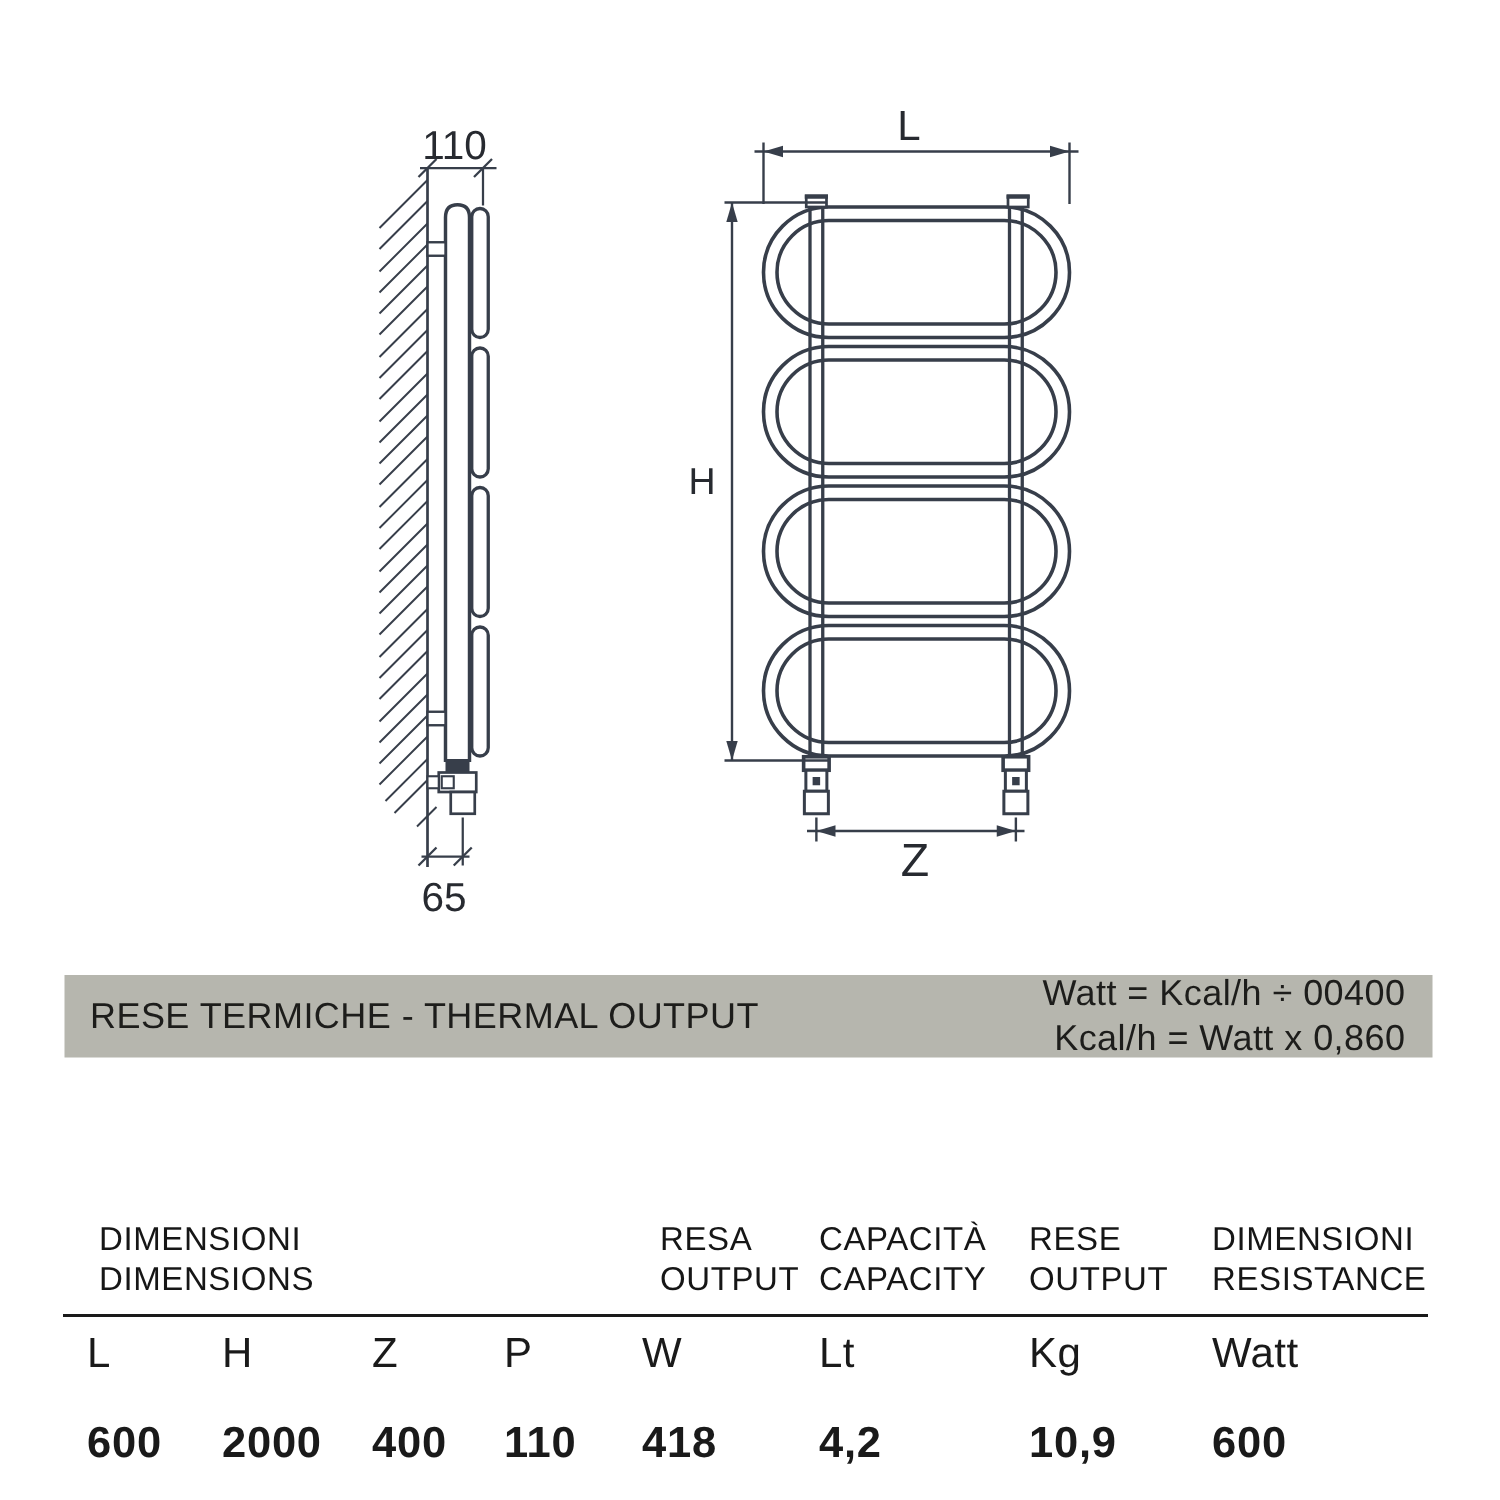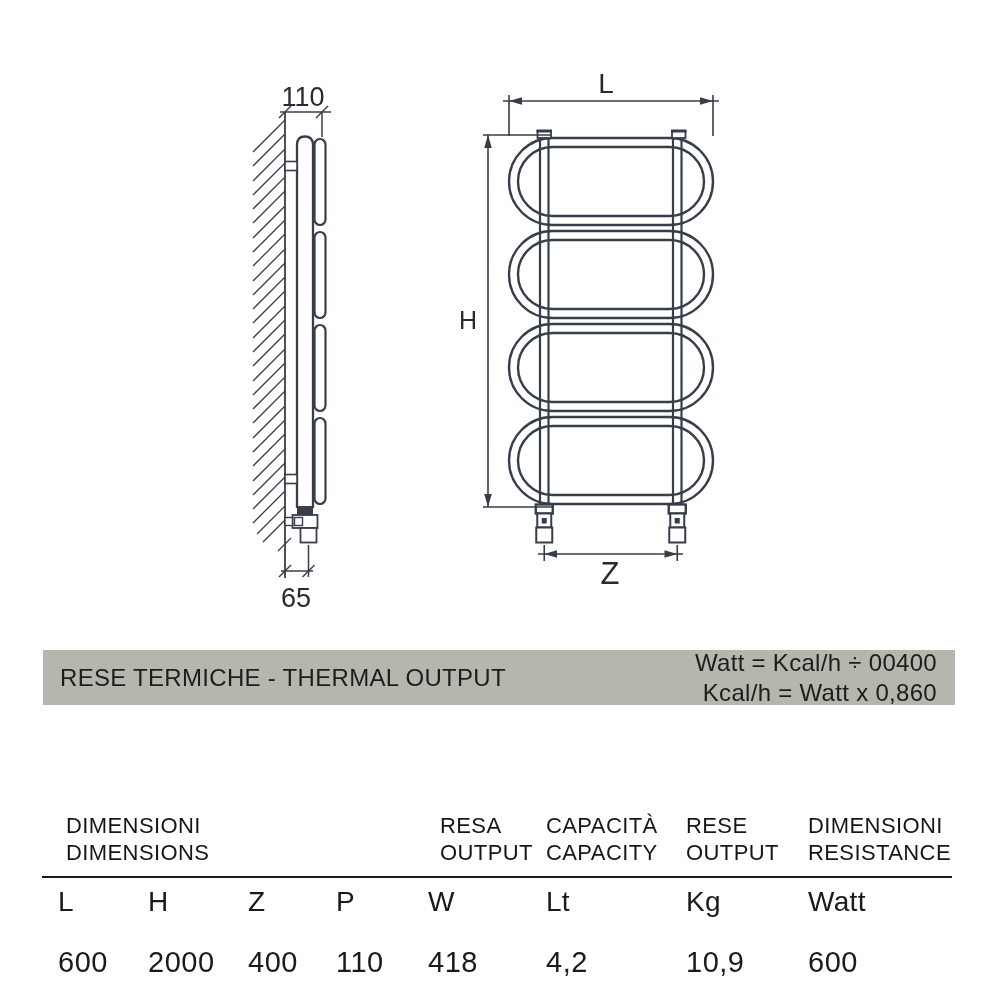--- a/index.html
+++ b/index.html
@@ -19,21 +19,21 @@
     display:flex;justify-content:space-between;align-items:center;
     padding:0 18px 0 17px;box-sizing:border-box;
     font-size:24px;line-height:30px;letter-spacing:0.3px;
   }
   .banner-right{text-align:right;}
 
   
   .grp{position:absolute;top:812px;font-size:22px;line-height:27px;color:#161616;letter-spacing:0.4px;}
   .rule{position:absolute;left:42px;top:876px;width:910px;height:2px;background:#1a1a1a;}
   .colh{position:absolute;top:886px;font-size:28px;color:#1a1a1a;letter-spacing:0.3px;}
-  .val{position:absolute;top:946px;font-size:29px;color:#1a1a1a;letter-spacing:0.5px;}
+  .val{position:absolute;top:946px;font-size:29px;color:#1a1a1a;letter-spacing:0.5px;font-weight:bold;}
 </style>
 </head>
 <body>
 
 <svg class="diagram" width="1000" height="630" viewBox="0 0 1000 630">
 
   <g stroke="#373e4a" fill="none" stroke-width="2.3">
 
     <path stroke-width="1.3" d="
       M285,120 l-32,32 M285,134 l-32,32 M285,149 l-32,32 M285,163 l-32,32 M285,177 l-32,32

